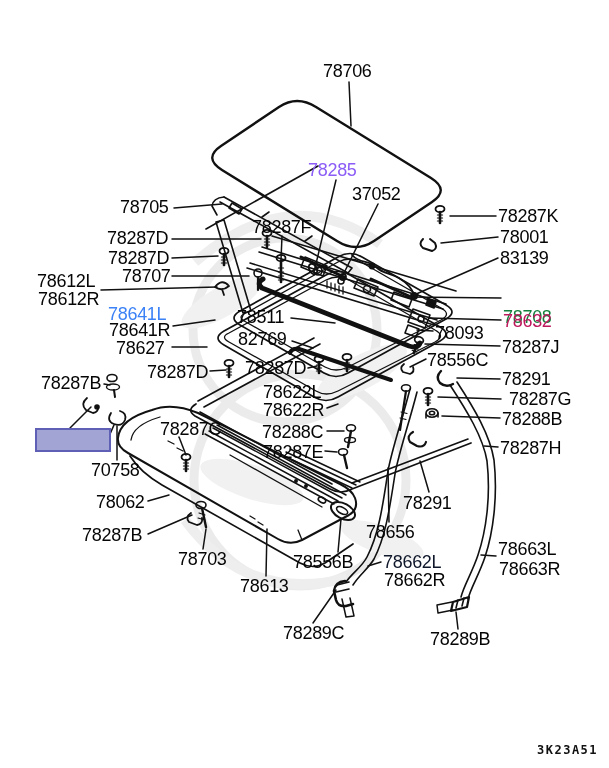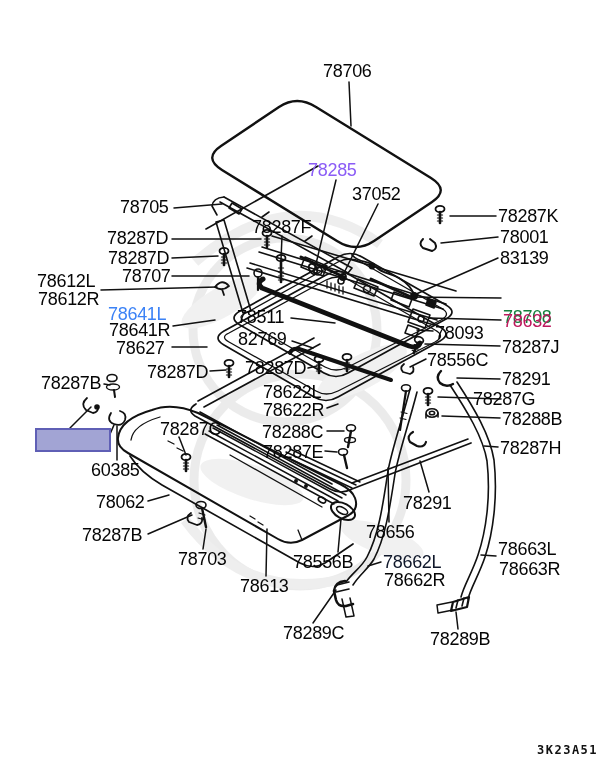--- a/index.html
+++ b/index.html
@@ -267,36 +267,36 @@
       <div class="part-label" style="left: 237px; top: 308px; color: rgb(5, 5, 5);">78511</div>
       <div class="part-label" style="left: 238px; top: 330px; color: rgb(5, 5, 5);">82769</div>
       <div class="part-label" style="left: 147px; top: 363px; color: rgb(5, 5, 5);">78287D</div>
       <div class="part-label" style="left: 245px; top: 359px; color: rgb(5, 5, 5);">78287D</div>
       <div class="part-label" style="left: 263px; top: 383px; color: rgb(5, 5, 5);">78622L</div>
       <div class="part-label" style="left: 263px; top: 401px; color: rgb(5, 5, 5);">78622R</div>
       <div class="part-label" style="left: 160px; top: 420px; color: rgb(5, 5, 5);">78287C</div>
       <div class="part-label" style="left: 262px; top: 423px; color: rgb(5, 5, 5);">78288C</div>
       <div class="part-label" style="left: 263px; top: 443px; color: rgb(5, 5, 5);">78287E</div>
       <div class="part-label" style="left: 41px; top: 374px; color: rgb(5, 5, 5);">78287B</div>
-      <div class="part-label" style="left: 91px; top: 461px; color: rgb(5, 5, 5);">60385</div>
+      <div class="part-label" style="left: 91px; top: 461px; color: rgb(5, 5, 5);">70758</div>
       <div class="part-label" style="left: 96px; top: 493px; color: rgb(5, 5, 5);">78062</div>
       <div class="part-label" style="left: 82px; top: 526px; color: rgb(5, 5, 5);">78287B</div>
       <div class="part-label" style="left: 178px; top: 550px; color: rgb(5, 5, 5);">78703</div>
       <div class="part-label" style="left: 240px; top: 577px; color: rgb(5, 5, 5);">78613</div>
       <div class="part-label" style="left: 293px; top: 553px; color: rgb(5, 5, 5); text-align: center;">78556B</div>
       <div class="part-label" style="left: 366px; top: 523px; color: rgb(5, 5, 5);">78656</div>
       <div class="part-label" style="left: 383px; top: 553px; color: #0f172a;">78662L</div>
       <div class="part-label" style="left: 384px; top: 571px; color: rgb(5, 5, 5);">78662R</div>
       <div class="part-label" style="left: 498px; top: 540px; color: rgb(5, 5, 5);">78663L</div>
       <div class="part-label" style="left: 499px; top: 560px; color: rgb(5, 5, 5);">78663R</div>
       <div class="part-label" style="left: 283px; top: 624px; color: rgb(5, 5, 5);">78289C</div>
       <div class="part-label" style="left: 430px; top: 630px; color: rgb(5, 5, 5);">78289B</div>
       <div class="part-label" style="left: 403px; top: 494px; color: rgb(5, 5, 5);">78291</div>
       <div class="part-label" style="left: 502px; top: 370px; color: rgb(5, 5, 5);">78291</div>
-      <div class="part-label" style="left: 473px; top: 390px; color: rgb(5, 5, 5);">78287G</div>
+      <div class="part-label" style="left: 509px; top: 390px; color: rgb(5, 5, 5);">78287G</div>
       <div class="part-label" style="left: 502px; top: 410px; color: rgb(5, 5, 5);">78288B</div>
       <div class="part-label" style="left: 500px; top: 439px; color: rgb(5, 5, 5);">78287H</div>
       <div class="part-label" style="left: 498px; top: 207px; color: rgb(5, 5, 5);">78287K</div>
       <div class="part-label" style="left: 500px; top: 228px; color: rgb(5, 5, 5);">78001</div>
       <div class="part-label" style="left: 500px; top: 249px; color: rgb(5, 5, 5);">83139</div>
       <div class="part-label" style="left: 503px; top: 308px; color: #15803d;">78708</div>
       <div class="part-label" style="left: 503px; top: 312px; color: #be185d;">78632</div>
       <div class="part-label" style="left: 435px; top: 324px; color: rgb(5, 5, 5);">78093</div>
       <div class="part-label" style="left: 502px; top: 338px; color: rgb(5, 5, 5);">78287J</div>
       <div class="part-label" style="left: 427px; top: 351px; color: rgb(5, 5, 5);">78556C</div>

